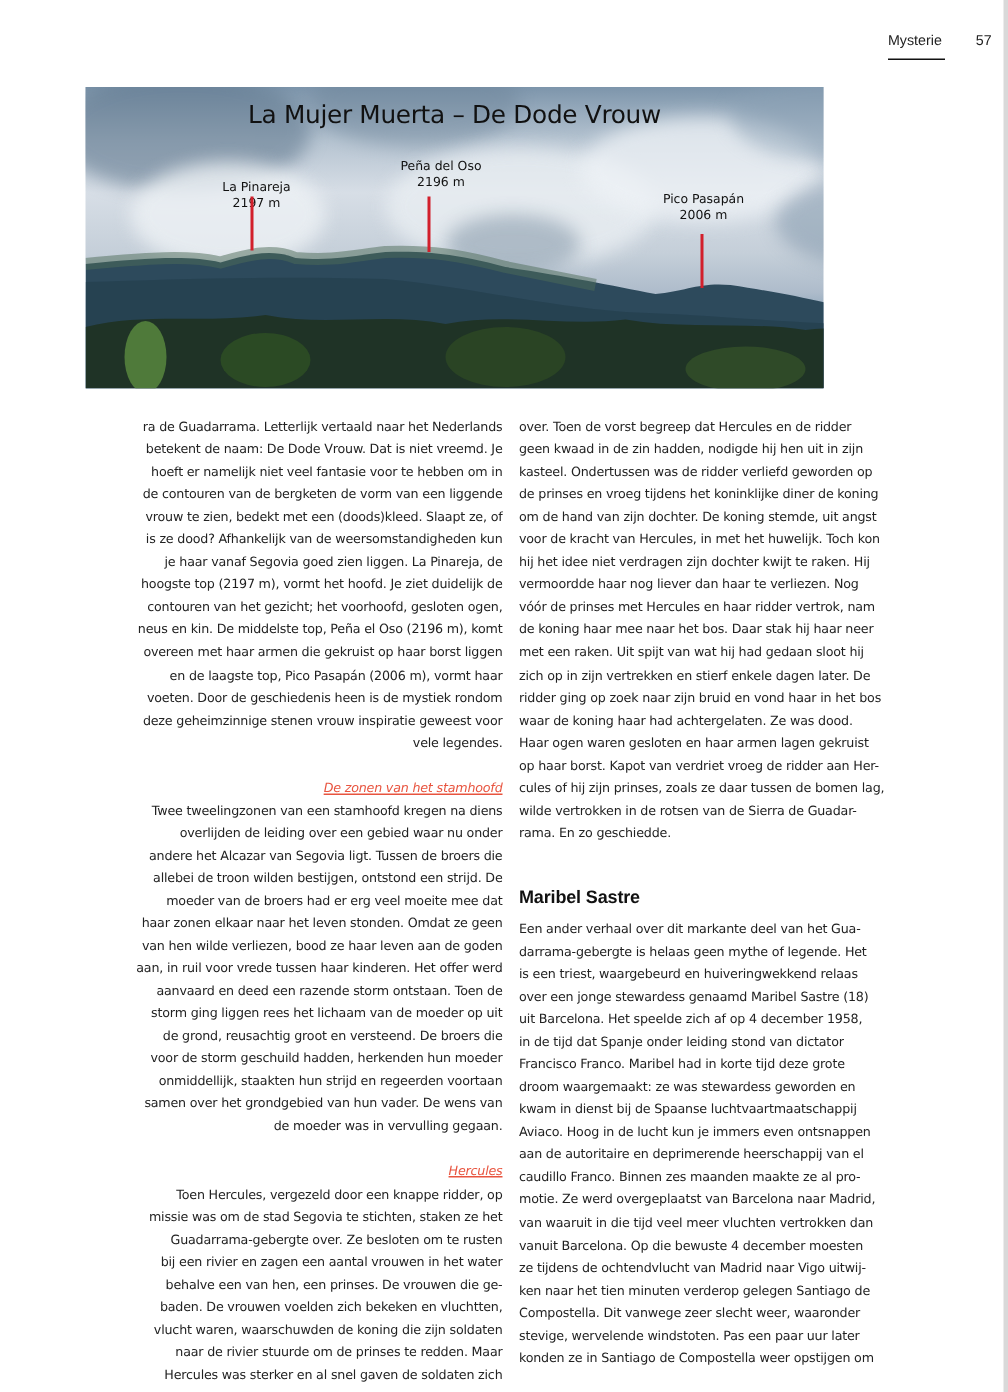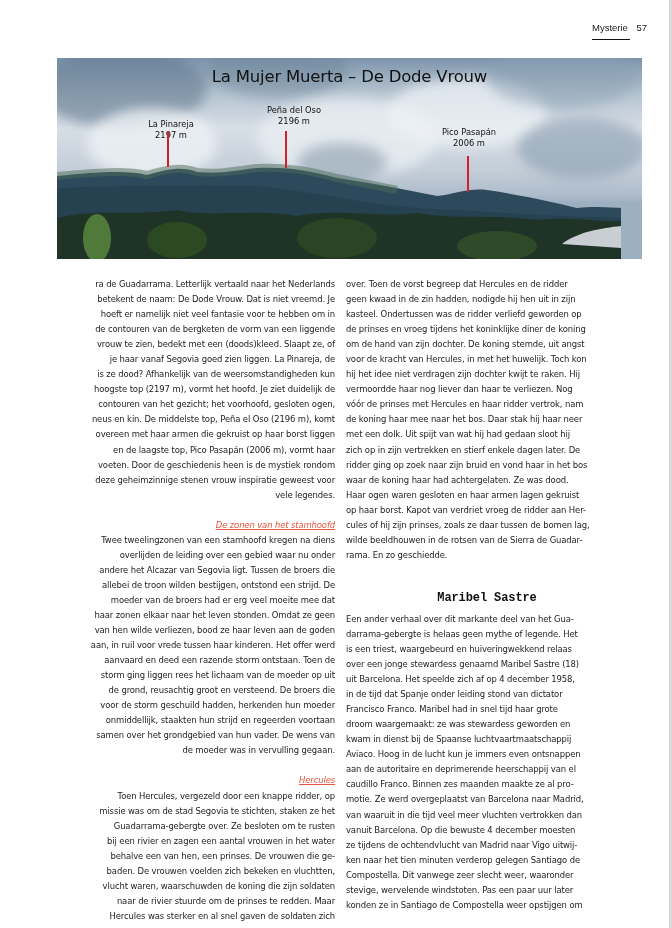--- a/index.html
+++ b/index.html
@@ -12,26 +12,26 @@
     .page-edge {
       position: absolute; right: 0; top: 0; width: 3px; height: 928px;
       background: #d9d9d9;
     }
     .running-head {
       position: absolute; top: 22px; left: 592px;
       font-family: "Liberation Sans", sans-serif;
       font-size: 9.5px; color: #222;
       white-space: nowrap;
     }
-    .running-head .section { margin-right: 6px; }
+    .running-head .section { margin-right: 20px; }
     .running-head .rule {
       position: absolute; left: 0; top: 17px; width: 38px; height: 1px; background: #111;
     }
     .figure {
-      position: absolute; left: 57px; top: 58px; width: 585px; height: 201px;
+      position: absolute; left: 57px; top: 58px; width: 492px; height: 201px;
       overflow: hidden;
       background: linear-gradient(180deg, #7d95ab 0%, #b6c4d1 18%, #d7dee6 35%, #c5cfd9 55%, #aebccb 68%, #9db0c2 72%);
     }
     .cloud { position: absolute; border-radius: 50%; filter: blur(6px); }
     .fig-title {
       position: absolute; left: 0; width: 100%; top: 9px; text-align: center;
       font-family: "DejaVu Sans", sans-serif; font-size: 16.5px; color: #111;
       letter-spacing: -0.2px;
     }
     .peak-label {
@@ -49,24 +49,23 @@
     }
     .col.left { left: 57px; text-align: right; }
     .col.right { left: 346px; width: 282px; }
     .line { display: block; white-space: nowrap; }
     .subhead {
       color: #e8543f; font-style: italic; display: block; white-space: nowrap; text-decoration: underline;
     }
     .gap { height: 15px; }
     .gap-lg { height: 27px; }
     .h2 {
-      font-family: Liberation Mono, monospace; font-weight: bold;
+      font-family: Liberation Sans, sans-serif; font-weight: bold;
       font-size: 12px; color: #111; line-height: 16px; margin: 0 0 6px 0;
       letter-spacing: -0.1px;
-      text-align: center;
     }
   </style>
 </head>
 <body>
 
 <div class="page-edge"></div>
 
 <div class="running-head">
   <span class="section">Mysterie</span>
   <span class="pagenum">57</span>
@@ -116,22 +115,22 @@
   <div class="peak-line" style="left:410px;top:98px;height:36px"></div>
 </div>
 
 <div class="col left">
   <div id="intro">
       <span class="line">ra de Guadarrama. Letterlijk vertaald naar het Nederlands</span>
       <span class="line">betekent de naam: De Dode Vrouw. Dat is niet vreemd. Je</span>
       <span class="line">hoeft er namelijk niet veel fantasie voor te hebben om in</span>
       <span class="line">de contouren van de bergketen de vorm van een liggende</span>
       <span class="line">vrouw te zien, bedekt met een (doods)kleed. Slaapt ze, of</span>
+      <span class="line">is ze dood? Afhankelijk van de weersomstandigheden kun</span>
       <span class="line">je haar vanaf Segovia goed zien liggen. La Pinareja, de</span>
-      <span class="line">is ze dood? Afhankelijk van de weersomstandigheden kun</span>
       <span class="line">hoogste top (2197 m), vormt het hoofd. Je ziet duidelijk de</span>
       <span class="line">contouren van het gezicht; het voorhoofd, gesloten ogen,</span>
       <span class="line">neus en kin. De middelste top, Peña el Oso (2196 m), komt</span>
       <span class="line">overeen met haar armen die gekruist op haar borst liggen</span>
       <span class="line">en de laagste top, Pico Pasapán (2006 m), vormt haar</span>
       <span class="line">voeten. Door de geschiedenis heen is de mystiek rondom</span>
       <span class="line">deze geheimzinnige stenen vrouw inspiratie geweest voor</span>
       <span class="line">vele legendes.</span>
     </div>
   <div class="gap"></div>
@@ -173,40 +172,40 @@
       <span class="line">over. Toen de vorst begreep dat Hercules en de ridder</span>
       <span class="line">geen kwaad in de zin hadden, nodigde hij hen uit in zijn</span>
       <span class="line">kasteel. Ondertussen was de ridder verliefd geworden op</span>
       <span class="line">de prinses en vroeg tijdens het koninklijke diner de koning</span>
       <span class="line">om de hand van zijn dochter. De koning stemde, uit angst</span>
       <span class="line">voor de kracht van Hercules, in met het huwelijk. Toch kon</span>
       <span class="line">hij het idee niet verdragen zijn dochter kwijt te raken. Hij</span>
       <span class="line">vermoordde haar nog liever dan haar te verliezen. Nog</span>
       <span class="line">vóór de prinses met Hercules en haar ridder vertrok, nam</span>
       <span class="line">de koning haar mee naar het bos. Daar stak hij haar neer</span>
-      <span class="line">met een dolk. Uit spijt van wat hij had gedaan sloot hij</span>
+      <span class="line">met een raken. Uit spijt van wat hij had gedaan sloot hij</span>
       <span class="line">zich op in zijn vertrekken en stierf enkele dagen later. De</span>
       <span class="line">ridder ging op zoek naar zijn bruid en vond haar in het bos</span>
       <span class="line">waar de koning haar had achtergelaten. Ze was dood.</span>
       <span class="line">Haar ogen waren gesloten en haar armen lagen gekruist</span>
       <span class="line">op haar borst. Kapot van verdriet vroeg de ridder aan Her-</span>
       <span class="line">cules of hij zijn prinses, zoals ze daar tussen de bomen lag,</span>
-      <span class="line">wilde beeldhouwen in de rotsen van de Sierra de Guadar-</span>
+      <span class="line">wilde vertrokken in de rotsen van de Sierra de Guadar-</span>
       <span class="line">rama. En zo geschiedde.</span>
     </div>
   <div class="gap-lg"></div>
   <div class="h2">Maribel Sastre</div>
   <div id="sec3">
       <span class="line">Een ander verhaal over dit markante deel van het Gua-</span>
       <span class="line">darrama-gebergte is helaas geen mythe of legende. Het</span>
       <span class="line">is een triest, waargebeurd en huiveringwekkend relaas</span>
       <span class="line">over een jonge stewardess genaamd Maribel Sastre (18)</span>
       <span class="line">uit Barcelona. Het speelde zich af op 4 december 1958,</span>
       <span class="line">in de tijd dat Spanje onder leiding stond van dictator</span>
-      <span class="line">Francisco Franco. Maribel had in snel tijd haar grote</span>
+      <span class="line">Francisco Franco. Maribel had in korte tijd deze grote</span>
       <span class="line">droom waargemaakt: ze was stewardess geworden en</span>
       <span class="line">kwam in dienst bij de Spaanse luchtvaartmaatschappij</span>
       <span class="line">Aviaco. Hoog in de lucht kun je immers even ontsnappen</span>
       <span class="line">aan de autoritaire en deprimerende heerschappij van el</span>
       <span class="line">caudillo Franco. Binnen zes maanden maakte ze al pro-</span>
       <span class="line">motie. Ze werd overgeplaatst van Barcelona naar Madrid,</span>
       <span class="line">van waaruit in die tijd veel meer vluchten vertrokken dan</span>
       <span class="line">vanuit Barcelona. Op die bewuste 4 december moesten</span>
       <span class="line">ze tijdens de ochtendvlucht van Madrid naar Vigo uitwij-</span>
       <span class="line">ken naar het tien minuten verderop gelegen Santiago de</span>

